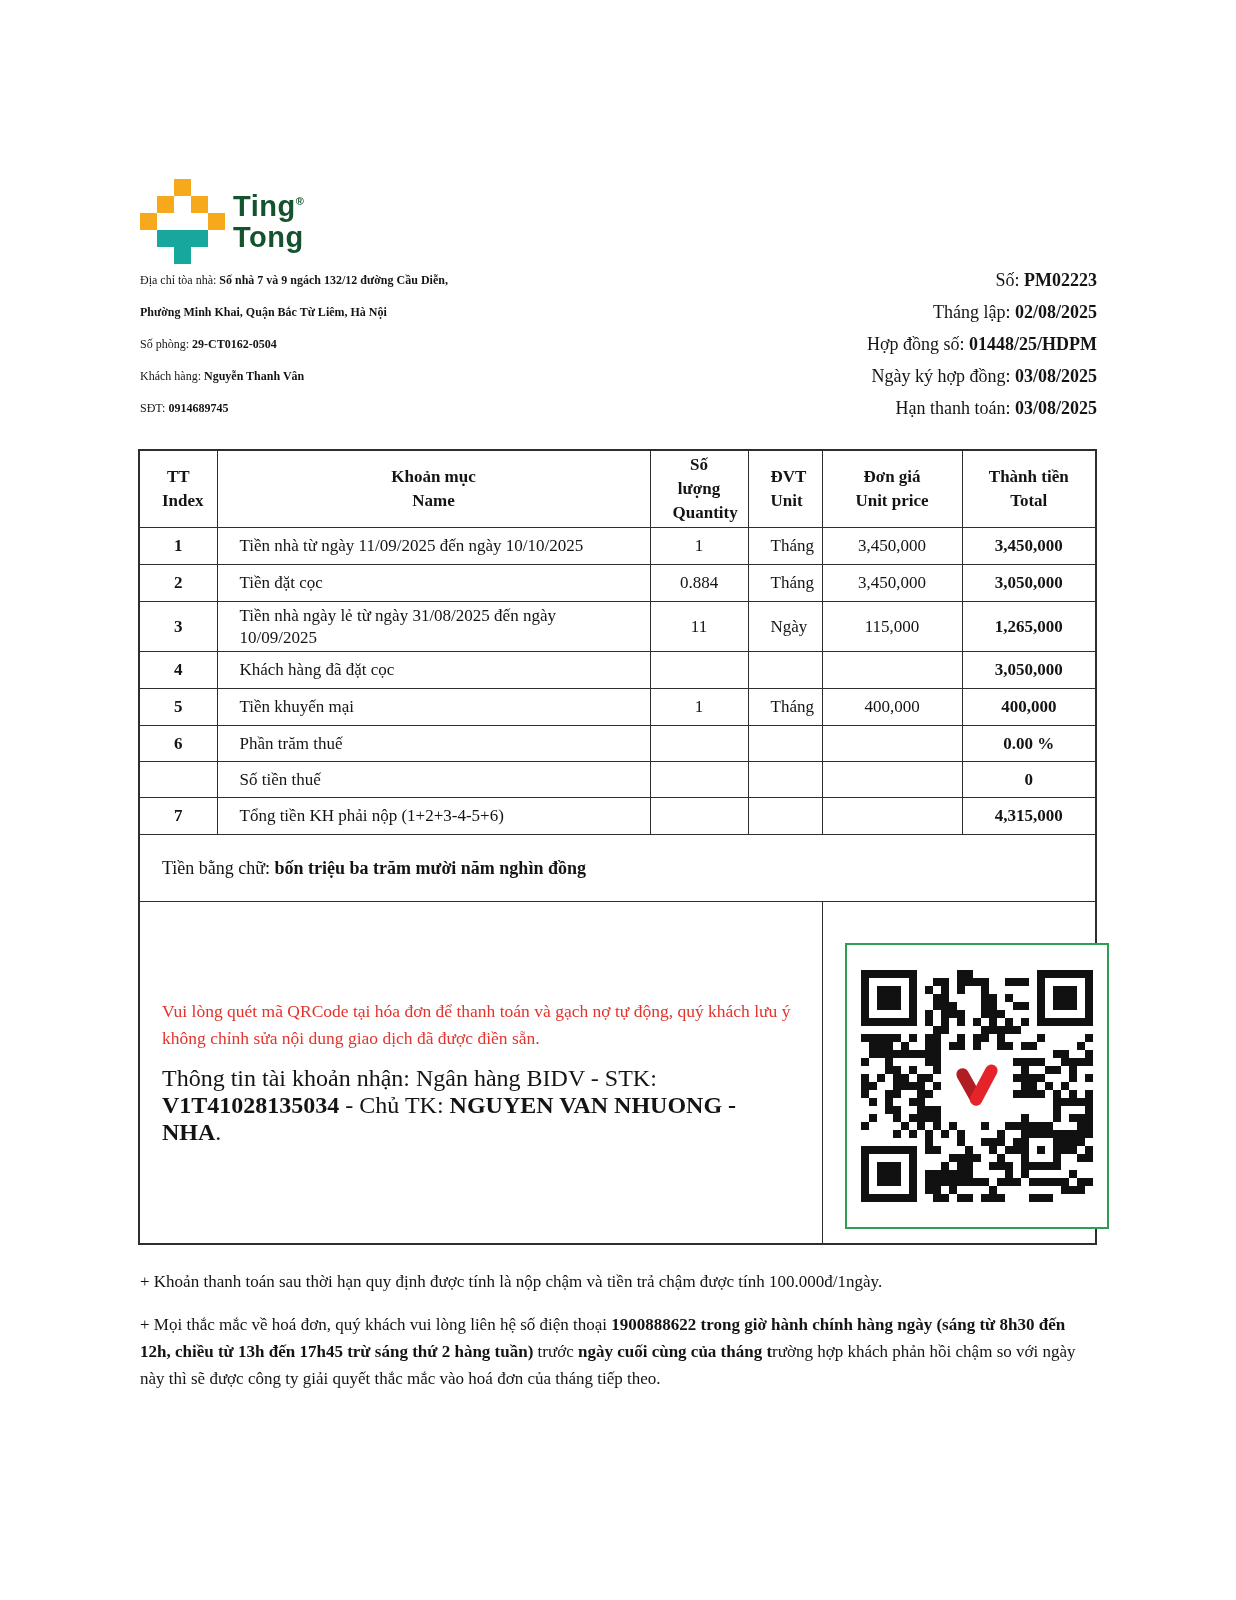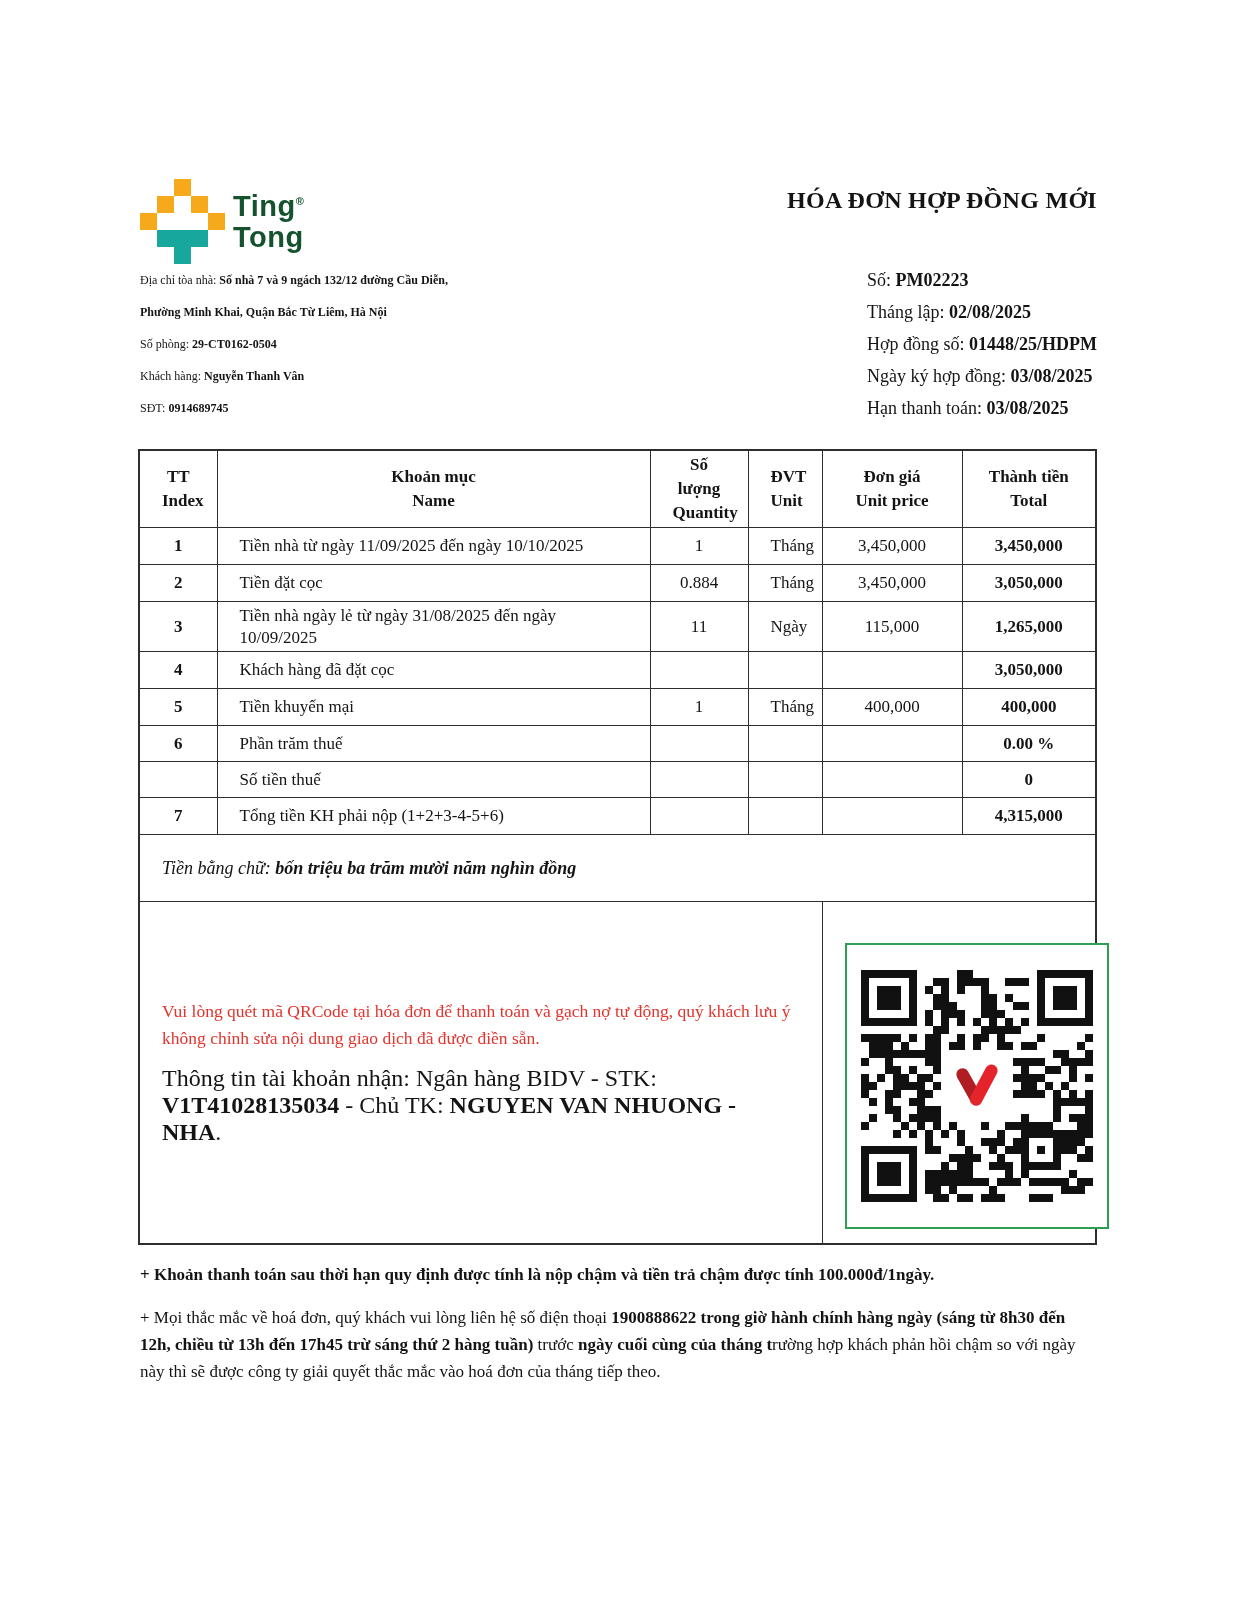--- a/index.html
+++ b/index.html
@@ -13,68 +13,67 @@
   .logo-grid i{display:block;}
   .logo-grid i.y{background:#F6A91B;}
   .logo-grid i.t{background:#17A79C;}
   .logo-text{position:absolute;left:233px;top:191px;font-family:"Liberation Sans","DejaVu Sans",sans-serif;
              font-weight:bold;font-size:29px;line-height:31px;color:#14532d;letter-spacing:.5px;}
   .logo-text sup{font-size:11px;line-height:0;}
 
   
   .doc-title{position:absolute;top:187px;right:139px;margin:0;font-size:24px;font-weight:bold;letter-spacing:.3px;}
   .meta-left{position:absolute;left:140px;top:264px;font-size:12px;line-height:32px;}
-  .meta-right{position:absolute;right:139px;top:264px;font-size:18px;line-height:32px;}
+  .meta-right{position:absolute;right:139px;top:264px;font-size:18px;line-height:32px;text-align:right;}
 
   
   table.inv{position:absolute;left:138px;top:449px;width:957px;border-collapse:collapse;
             table-layout:fixed;font-size:17px;border:2px solid #2e2e2e;}
   table.inv th,table.inv td{border:1px solid #2e2e2e;vertical-align:middle;padding:2px 22px;}
   table.inv th{text-align:center;font-weight:bold;line-height:24px;}
   td.c{text-align:center;}
   td.tt{text-align:center;font-weight:bold;}
   td.name{text-align:left;padding-left:14px;white-space:pre-line;line-height:22px;}
   td.total{text-align:center;font-weight:bold;}
   tr.hrow{height:59px;} tr.r{height:37px;} tr.rtall{height:50px;} tr.rs{height:36px;}
-  td.words{height:62px;text-align:left;padding-left:12px;font-style:italic;font-size:18px;}
+  td.words{height:62px;text-align:left;padding-left:12px;font-size:18px;}
   tr.qr-row{height:342px;}
   td.pay-cell{vertical-align:top;text-align:left;padding:98px 22px 0 14px;}
   .qr-note{color:#E2342D;line-height:27px;font-size:17.5px;margin:0;}
   .acct{margin-top:13px;line-height:27px;font-size:24px;}
   td.qr-cell{vertical-align:top;padding:0;}
   .qr-frame{width:260px;height:282px;border:2px solid #2E9E52;margin:27px auto 0;position:relative;
             background:#fff;display:flex;align-items:center;justify-content:center;}
   .qr-frame svg.code{display:block;}
   .v-logo{position:absolute;left:50%;top:50%;transform:translate(-50%,-50%);}
 
   
   .footer{position:absolute;left:140px;top:1240px;width:958px;font-size:17px;line-height:27px;}
   .footer h2{margin:0;font-size:18px;font-weight:bold;}
-  .note1{margin-top:21px;font-weight:bold;}
+  .note1{margin-top:28px;font-weight:normal;}
   .note2{margin-top:16px;}
 </style>
 </head>
 <body>
 
 <div class="page">
 
   <div class="logo-grid">
     <i class="y" style="grid-area:1/3"></i>
     <i class="y" style="grid-area:2/2"></i>
     <i class="y" style="grid-area:2/4"></i>
     <i class="y" style="grid-area:3/1"></i>
     <i class="y" style="grid-area:3/5"></i>
     <i class="t" style="grid-area:4/2"></i>
     <i class="t" style="grid-area:4/3"></i>
     <i class="t" style="grid-area:4/4"></i>
     <i class="t" style="grid-area:5/3"></i>
   </div>
   <div class="logo-text"><span>Ting</span><sup>®</sup><br><span>Tong</span></div>
 
-  <h1 class="doc-title">HÓA ĐƠN HỢP ĐỒNG MỚI</h1>
 
   <div class="meta-left">
     <div><span>Địa chỉ tòa nhà: </span><span class="b">Số nhà 7 và 9 ngách 132/12 đường Cầu Diễn,</span></div>
     <div><span class="b">Phường Minh Khai, Quận Bắc Từ Liêm, Hà Nội</span></div>
     <div><span>Số phòng: </span><span class="b">29-CT0162-0504</span></div>
     <div><span>Khách hàng: </span><span class="b">Nguyễn Thanh Vân</span></div>
     <div><span>SĐT: </span><span class="b">0914689745</span></div>
   </div>
 
   <div class="meta-right">

